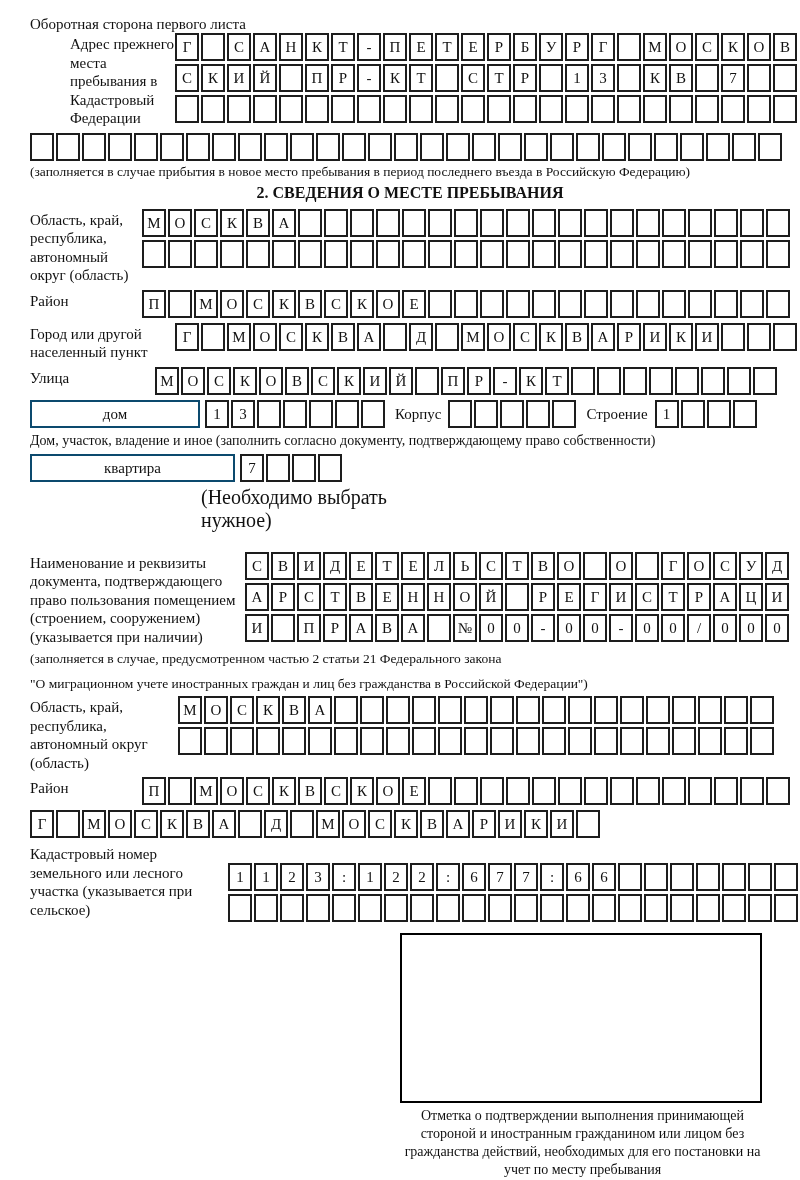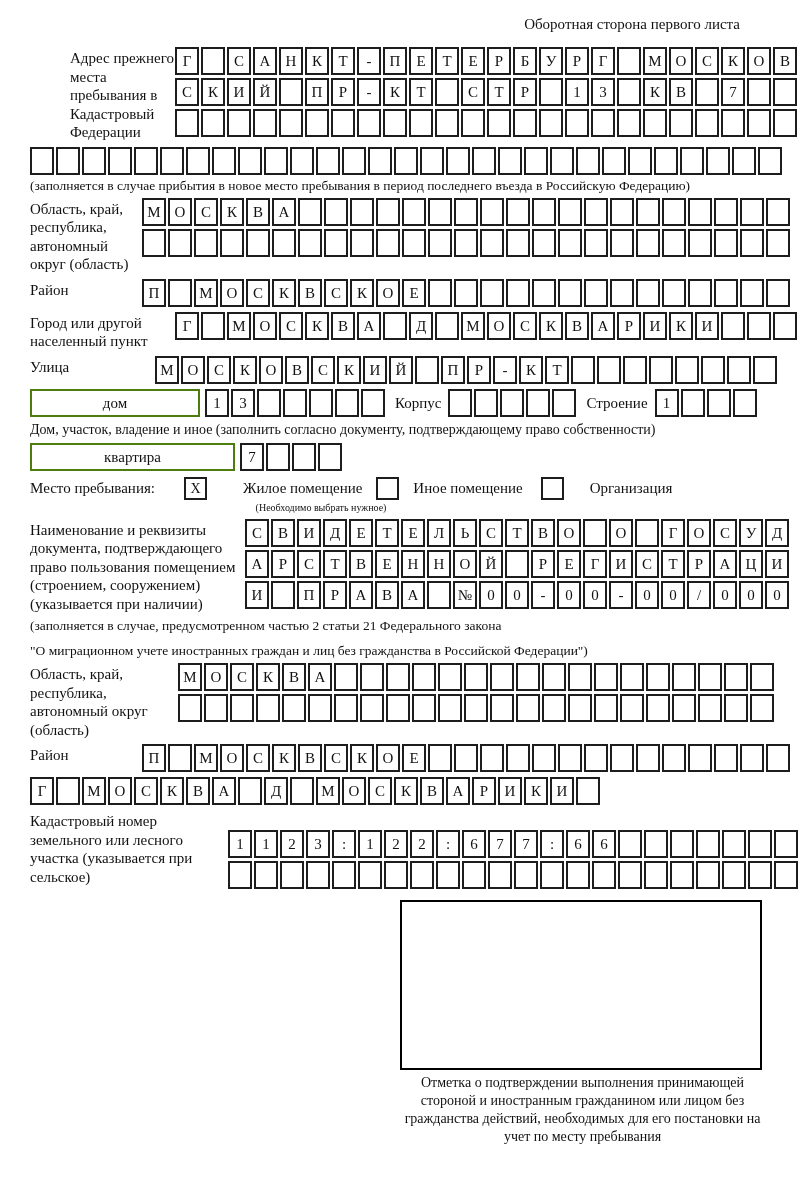--- a/index.html
+++ b/index.html
@@ -4,21 +4,21 @@
 <style>
   html,body{margin:0;padding:0;background:#fff;}
   body{
     width:800px;height:1180px;overflow:hidden;
     font-family:"Liberation Serif","DejaVu Serif",serif;
     color:#111;
   }
   .page{padding:16px 10px 0 30px;position:relative;}
 
   .corner{
-    text-align:right;padding-right:50px;font-size:15px;margin-bottom:14px;
+    text-align:left;padding-right:50px;font-size:15px;margin-bottom:0;
   }
 
   .field{display:flex;align-items:flex-start;margin-bottom:5px;}
   .lbl{flex:none;font-size:15px;line-height:18.5px;padding-top:2px;}
   .w105{width:105px;padding-left:40px;}
   .w112{width:112px;}
   .w125{width:125px;}
   .w145{width:145px;}
   .w148{width:148px;}
   .w198{width:198px;}
@@ -34,35 +34,35 @@
   .fullrow{margin:2px 0 3px 0;}
 
   .note{font-size:13.5px;line-height:16px;text-align:left;margin:2px 0 4px 0;}
   .note-left{font-size:14px;line-height:17px;text-align:left;margin:1px 0 5px 0;}
 
   .h2{font-size:16px;font-weight:bold;text-align:center;margin:3px 0 7px 0;}
   .h3{font-size:15.5px;font-weight:bold;text-align:center;margin:6px 0 6px 0;}
 
   .houserow{display:flex;align-items:flex-start;margin-bottom:4px;}
   .bigbox{
-    flex:none;border:2px solid #4d7c0f;height:24px;line-height:24px;
+    flex:none;border:2px solid #0c4a6e;height:24px;line-height:24px;
     text-align:center;font-size:15px;margin-right:5px;
   }
   .bb170{width:166px;}
   .bb205{width:201px;}
   .inlinelbl{flex:none;font-size:15px;line-height:28px;margin:0 7px 0 8px;}
 
   .stayrow{display:flex;align-items:center;font-size:15px;margin:6px 0 2px 0;}
   .cb{
     flex:none;width:19px;height:19px;border:2px solid #1d1d1d;text-align:center;
     line-height:19px;font-size:14px;margin-left:6px;
   }
   .opt1{margin-left:36px;} .cb2{margin-left:14px;} .opt2{margin-left:14px;}
   .cb3{margin-left:18px;} .opt3{margin-left:26px;}
-  .choosenote{width:240px;margin-left:171px;text-align:center;font-size:10px;margin-bottom:6px;}
+  .choosenote{width:240px;margin-left:171px;text-align:left;font-size:20px;margin-bottom:20px;}
 
   .mt20{margin-top:20px;}
 
   .stampbox{
     margin-left:370px;width:358px;height:166px;border:2px solid #000;margin-top:8px;
     background:#fff;
   }
   .stampcaption{
     margin-left:365px;width:375px;text-align:center;font-size:14px;line-height:18px;margin-top:4px;
   }
@@ -183,20 +183,21 @@
       <div class="cell"></div>
       <div class="cell"></div>
       <div class="cell"></div>
       <div class="cell"></div>
       <div class="cell"></div>
       <div class="cell"></div>
       <div class="cell"></div>
     </div>
   <div class="note">(заполняется в случае прибытия в новое место пребывания в период последнего въезда в Российскую Федерацию)</div>
 
+  <div class="h2">2. СВЕДЕНИЯ О МЕСТЕ ПРЕБЫВАНИЯ</div>
 
   <div class="field">
     <div class="lbl w112">Область, край, республика, автономный округ (область)</div>
     <div class="rows">
       <div class="cellrow">
           <div class="cell">М</div>
           <div class="cell">О</div>
           <div class="cell">С</div>
           <div class="cell">К</div>
           <div class="cell">В</div>
@@ -374,29 +375,20 @@
   <div class="houserow">
     <div class="bigbox bb205">квартира</div>
     <div class="cellrow">
         <div class="cell">7</div>
         <div class="cell"></div>
         <div class="cell"></div>
         <div class="cell"></div>
       </div>
   </div>
 
-  <div class="stayrow">
-    <span class="lbl w148" style="padding-top:0;">Место пребывания:</span>
-    <span class="cb">X</span>
-    <span class="opt1">Жилое помещение</span>
-    <span class="cb cb2"></span>
-    <span class="opt2">Иное помещение</span>
-    <span class="cb cb3"></span>
-    <span class="opt3">Организация</span>
-  </div>
   <div class="choosenote">(Необходимо выбрать нужное)</div>
 
   <div class="field">
     <div class="lbl w215">Наименование и реквизиты документа, подтверждающего право пользования помещением (строением, сооружением) (указывается при наличии)</div>
     <div class="rows">
       <div class="cellrow">
           <div class="cell">С</div>
           <div class="cell">В</div>
           <div class="cell">И</div>
           <div class="cell">Д</div>

